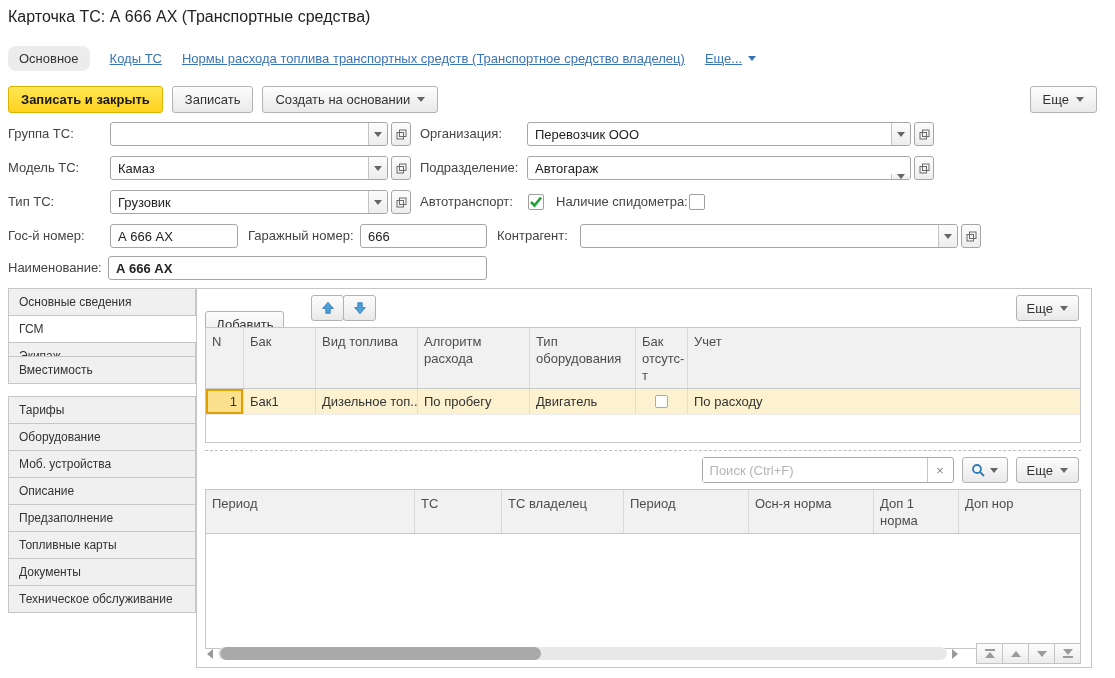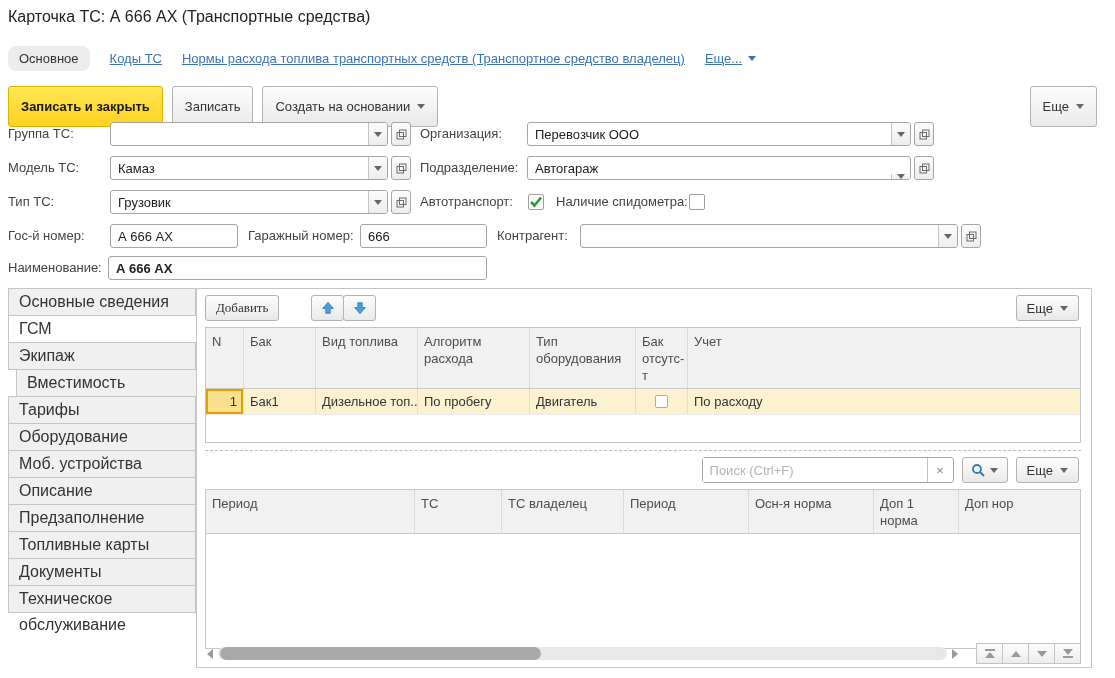--- a/index.html
+++ b/index.html
@@ -13,21 +13,21 @@
 
   
   .navrow { left:8px; top:44px; display:flex; align-items:center; gap:20px; height:28px; }
   .navtab { background:#ececec; border-radius:8px; padding:5px 11px; font-size:13px; color:#333; }
   .navlink { font-size:13px; color:#3a74b8; text-decoration:underline; cursor:pointer; white-space:nowrap; }
   .caret { width:0; height:0; border-left:4px solid transparent; border-right:4px solid transparent; border-top:5px solid #666; display:inline-block; }
   .caret.blue { border-top-color:#3a74b8; }
 
   
   .cmdrow { left:8px; top:86px; display:flex; align-items:center; gap:9px; }
-  .btn { display:inline-flex; align-items:center; justify-content:center; gap:7px; height:41px;
+  .btn { display:inline-flex; align-items:center; justify-content:center; gap:7px; height:27px;
          padding:0 12px; background:linear-gradient(#fdfdfd,#e9e9e9); border:1px solid #b3b3b3;
          border-radius:3px; font-size:13px; color:#333; cursor:pointer; white-space:nowrap; }
   .btn.yellow { background:linear-gradient(#ffe654,#ffd21f); border-color:#d9b500; font-weight:bold; color:#1a1a1a; }
   .btn.small { height:26px; padding:0 10px; }
 
   
   .lbl { position:absolute; font-size:13px; color:#444; line-height:24px; white-space:nowrap; }
   .combo { position:absolute; display:flex; height:24px; border:1px solid #a6a6a6; border-radius:3px; background:#fff; }
   .combo input { flex:1; min-width:0; border:none; outline:none; padding:0 7px; font-size:13px;
                  font-family:inherit; color:#222; background:transparent; height:100%; }
@@ -38,21 +38,21 @@
   .tbox { position:absolute; height:24px; border:1px solid #a6a6a6; border-radius:3px; padding:0 7px;
           font-size:13px; font-family:inherit; color:#222; outline:none; }
   .tbox.bold { font-weight:bold; }
   .checkbox { position:absolute; width:16px; height:16px; border:1px solid #9f9f9f; border-radius:2px;
               background:#fff; cursor:pointer; display:flex; align-items:center; justify-content:center; }
   .checkbox svg { display:none; }
   .checkbox.checked svg { display:block; }
 
   
   .side-item { position:absolute; left:8px; width:188px; height:28px; background:#f0f0f0;
-               border:1px solid #c6c6c6; font-size:16px; color:#333; line-height:26px;
+               border:1px solid #c6c6c6; font-size:12px; color:#333; line-height:26px;
                padding-left:10px; cursor:pointer; z-index:1; }
   .side-item.active { background:#fff; width:189px; z-index:3; }
 
   
   .panel { left:196px; top:288px; width:896px; height:380px; border:1px solid #c6c6c6; background:#fff; z-index:2; }
   .arrowbtn { width:33px; height:26px; display:inline-flex; align-items:center; justify-content:center;
               background:linear-gradient(#fdfdfd,#e9e9e9); border:1px solid #b3b3b3; border-radius:3px; cursor:pointer; }
 
   .grid1 { display:grid; grid-template-columns:38px 72px 102px 112px 106px 52px 1fr; }
   .grid2 { display:grid; grid-template-columns:209px 87px 122px 125px 125px 85px 85px 1fr; }
@@ -222,34 +222,34 @@
     </svg>
 </span>
 
 <div class="lbl" style="left:8px;top:256px;">Наименование:</div>
 <input class="tbox bold" style="left: 108px; top: 256px; width: 379px;" value="А 666 АХ">
 
 <div>
   <div class="side-item" style="top:288px;">Основные сведения</div>
   <div class="side-item active" style="top:315px;">ГСМ</div>
   <div class="side-item" style="top:342px;">Экипаж</div>
-  <div class="side-item" style="top:369px;margin-left:8px;">Вместимость</div>
+  <div class="side-item" style="top:356px;">Вместимость</div>
   <div class="side-item" style="top:396px;">Тарифы</div>
   <div class="side-item" style="top:423px;">Оборудование</div>
   <div class="side-item" style="top:450px;">Моб. устройства</div>
   <div class="side-item" style="top:477px;">Описание</div>
   <div class="side-item" style="top:504px;">Предзаполнение</div>
   <div class="side-item" style="top:531px;">Топливные карты</div>
   <div class="side-item" style="top:558px;">Документы</div>
   <div class="side-item" style="top:585px;">Техническое обслуживание</div>
 </div>
 
 <div class="abs panel">
 
-  <button class="btn small" style="position:absolute;left:8px;top:6px;font-family:Liberation Serif, serif;">Добавить</button>
+  <button class="btn small" style="position:absolute;left:8px;top:22px;">Добавить</button>
   <span class="arrowbtn" style="position:absolute;left:114px;top:6px;">
     <svg width="14" height="14" viewBox="0 0 16 16">
         <path d="M8 1.5 L14 8.5 H10.5 V14 H5.5 V8.5 H2 Z" fill="#4ea0d6" stroke="#2f7cb6"></path>
       </svg>
   </span>
   <span class="arrowbtn" style="position:absolute;left:146px;top:6px;">
     <svg width="14" height="14" viewBox="0 0 16 16">
         <path d="M8 14.5 L2 7.5 H5.5 V2 H10.5 V7.5 H14 Z" fill="#4ea0d6" stroke="#2f7cb6"></path>
       </svg>
   </span>

